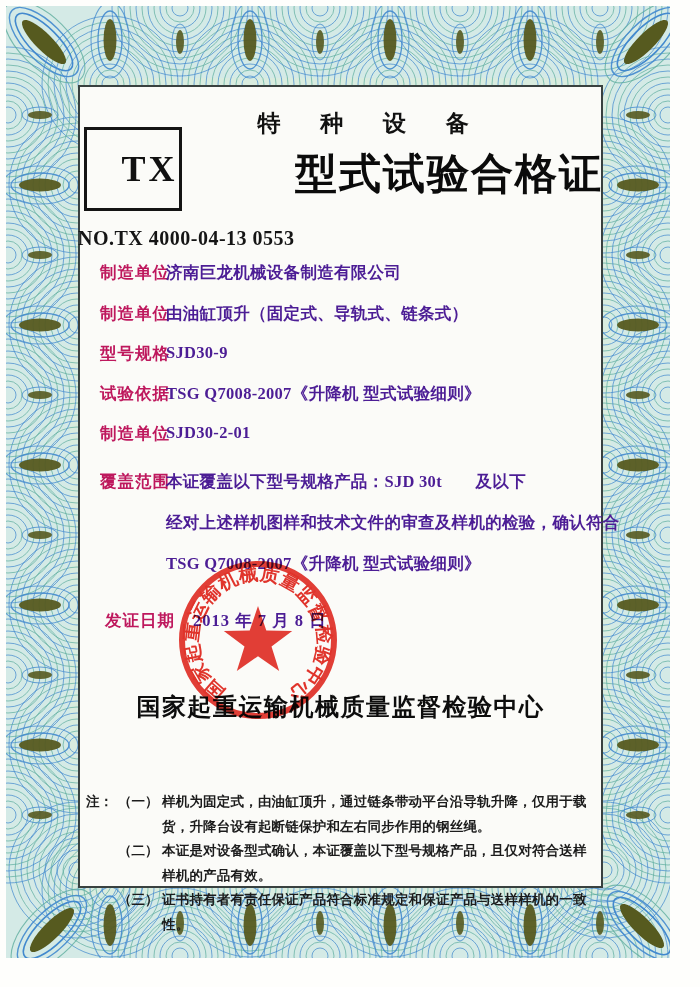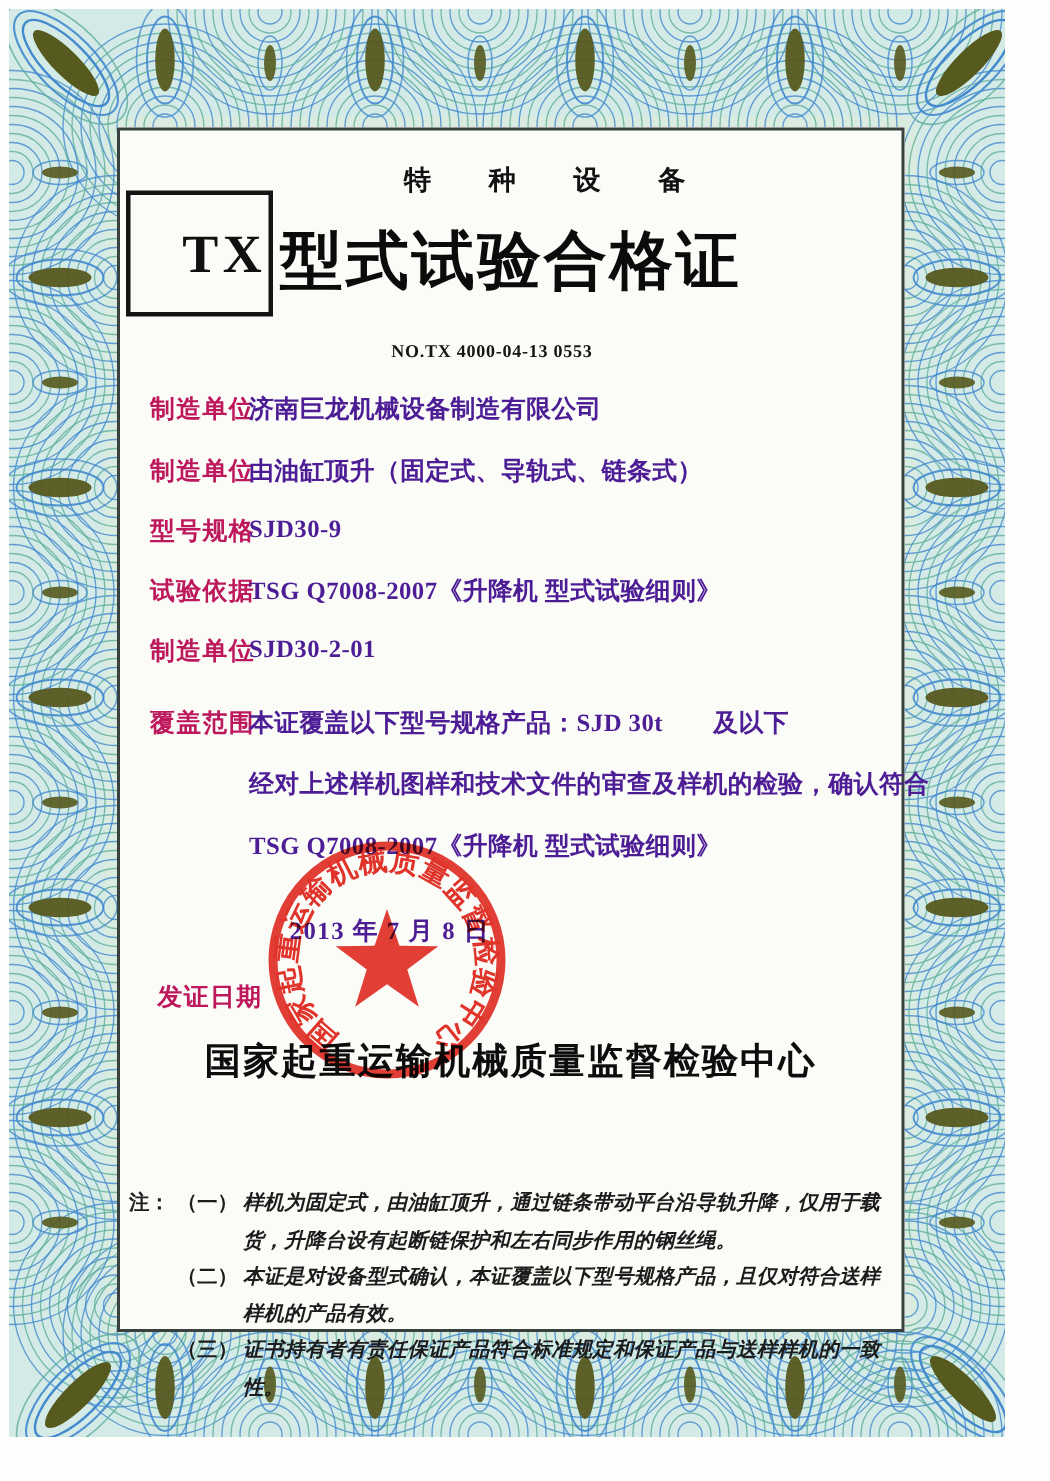--- a/index.html
+++ b/index.html
@@ -14,52 +14,52 @@
     background:#fbfbf8;border:2px solid #39413f;box-sizing:border-box;z-index:1;
   }
   .tx-box{
     position:absolute;left:84px;top:127px;width:98px;height:84px;
     border:3px solid #141414;box-sizing:border-box;z-index:2;
     display:flex;align-items:center;justify-content:center;
     font-weight:bold;font-size:36px;letter-spacing:3px;color:#101010;padding-left:33px;
   }
   .title-top{
     position:absolute;left:78px;top:108px;width:570px;text-align:center;z-index:2;
-    font-size:18px;font-weight:bold;letter-spacing:17px;text-indent:17px;color:#111;
+    font-size:23px;font-weight:bold;letter-spacing:17px;text-indent:17px;color:#111;
   }
   .title-main{
-    position:absolute;left:78px;top:146px;width:525px;text-align:center;z-index:2;
+    position:absolute;left:78px;top:146px;width:525px;text-align:right;z-index:2;
     font-size:42px;font-weight:bold;letter-spacing:2px;color:#0b0b0b;
   }
   .cert-no{
-    position:absolute;left:78px;top:227px;width:500px;text-align:center;z-index:2;
-    font-size:12px;font-weight:bold;color:#151515;letter-spacing:0.5px;
+    position:absolute;left:78px;top:227px;width:500px;z-index:2;
+    font-size:20px;font-weight:bold;color:#151515;letter-spacing:0.5px;
   }
   .row{position:absolute;left:0;width:700px;z-index:2;font-size:16.5px;font-weight:bold;}
   .row .lbl{position:absolute;left:100px;letter-spacing:1px;color:#be185d;white-space:nowrap;}
   .row .val{position:absolute;left:166px;color:#4c1d95;white-space:nowrap;letter-spacing:0.3px;}
   .r1{top:262px}.r2{top:303px}.r3{top:343px}.r4{top:383px}.r5{top:423px}
   .cov1{top:471px}.cov2{top:512px}.cov3{top:553px}
   .issue{top:610px}
-  .issue .lbl{left:105px;margin-top:44px;}
+  .issue .lbl{left:105px;}
   .issue .val{left:193px;letter-spacing:1px;}
   .org-name{
     position:absolute;left:78px;top:691px;width:525px;text-align:center;z-index:2;
     font-size:24px;font-weight:bold;letter-spacing:1.5px;color:#0d0d0d;
   }
   .stamp{position:absolute;left:168px;top:550px;z-index:3;mix-blend-mode:multiply;opacity:0.92;}
   .notes{
     position:absolute;left:86px;top:790px;width:505px;z-index:2;
     font-size:13.5px;font-weight:bold;line-height:24.5px;color:#1c1c1c;display:flex;
   }
   .notes .note-label{flex:0 0 32px;}
   .notes .note-items{flex:1;}
   .note-item{display:flex;}
   .note-item .no{flex:0 0 44px;}
-  .note-item .txt{flex:1;letter-spacing:0.2px;font-style:italic;}
+  .note-item .txt{flex:1;letter-spacing:0.2px;}
 </style>
 </head>
 <body>
 
 <div class="cert">
 
   <svg class="border-svg" width="700" height="987" viewBox="0 0 700 987" aria-hidden="true">
     <defs>
       <clipPath id="band" clip-rule="evenodd">
         <path d="M6,6 H670 V958 H6 Z M78,85 H603 V888 H78 Z" fill-rule="evenodd"></path>

